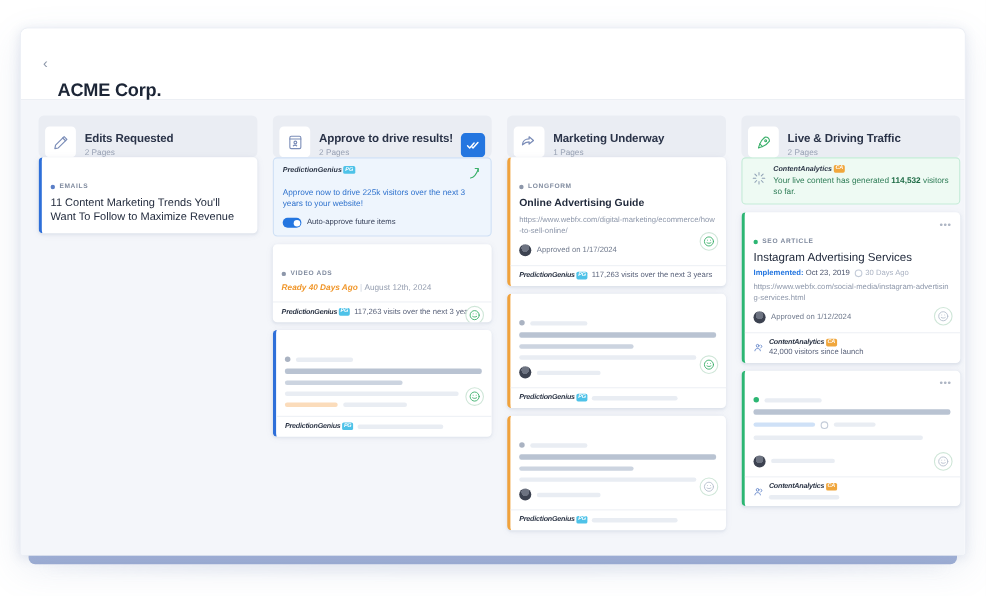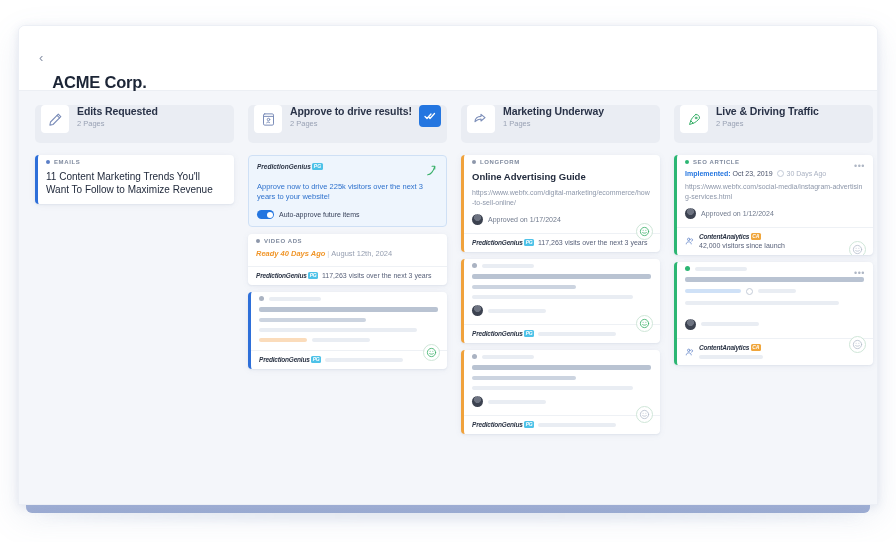--- a/index.html
+++ b/index.html
@@ -64,23 +64,23 @@
     padding: 14px 16px 0 16px;
     gap: 14px;
     align-items: flex-start;
   }
   .column { width: 199px; flex: 0 0 199px; }
 
   .col-head {
     background: #eaedf3;
     border-radius: 5px;
     height: 38px;
-    display: flex; align-items: flex-start;
+    display: flex; align-items: flex-end;
     padding: 0 6px 0 6px;
-    margin-bottom: 12px;
+    margin-bottom: 0;
   }
   .col-icon {
     width: 28px; height: 28px;
     background: #fff; border-radius: 4px;
     display: flex; align-items: center; justify-content: center;
     flex: 0 0 28px;
     margin-right: 8px;
   }
   .col-meta { flex: 1 1 auto; min-width: 0; }
   .col-title {
@@ -106,21 +106,21 @@
     box-shadow: 0 1px 2px rgba(95,115,160,.10), 0 1px 7px rgba(95,115,160,.07);
     border-left: 3px solid transparent;
     overflow: hidden;
     position: relative;
   }
   .card.blue   { border-left-color: #2e6fd9; }
   .card.orange { border-left-color: #f0a23c; }
   .card.green  { border-left-color: #2cb673; }
   .card.plain  { border-left: 0; }
 
-  .card-body { padding: 4px 9px 8px 8px; }
+  .card-body { padding: 24px 9px 8px 8px; }
 
   .tag {
     display: flex; align-items: center;
     font-size: 6px; font-weight: 700; letter-spacing: .6px;
     color: #7f8a9e; text-transform: uppercase;
     margin-bottom: 5px;
   }
   .dot { width: 4px; height: 4px; border-radius: 50%; margin-right: 4px; flex:0 0 4px; }
   .dot.blue { background: #5b7fc7; }
   .dot.orange { background: #8d97aa; }
@@ -479,28 +479,40 @@
             <path d="M6 14l-2 6 6-2"></path>
               <circle cx="14.5" cy="9.5" r="1.4"></circle>
           </svg>
         </div>
         <div class="col-meta">
           <div class="col-title">Live &amp; Driving Traffic</div>
           <div class="col-sub">2 Pages</div>
         </div>
       </div>
 
+      <div class="an-banner">
+        <div>
+          <svg width="14" height="14" viewBox="0 0 24 24" fill="none" stroke="#8fa0b5" stroke-width="1.6" stroke-linecap="round">
+            <path d="M12 3v4M12 17v4M3 12h4M17 12h4M5.6 5.6l2.8 2.8M15.6 15.6l2.8 2.8M18.4 5.6l-2.8 2.8M8.4 15.6l-2.8 2.8"></path>
+          </svg>
+        </div>
+        <div class="an-meta">
+          <div class="an-brand"><span>ContentAnalytics</span><span class="brand-badge ca">CA</span></div>
+          <div class="an-text"><span>Your live content has generated </span><b>114,532</b><span> visitors so far.</span></div>
+        </div>
+      </div>
 
       <div class="card green">
         <div class="kebab">•••</div>
         <div class="card-body">
           <div class="tag">
             <span class="dot green"></span>
             <span>SEO ARTICLE</span>
           </div>
+          <div class="card-title" style="font-size:10.5px">Instagram Advertising Services</div>
           <div class="impl-line">
             <span><span class="impl-key">Implemented:</span> <span class="impl-val">Oct 23, 2019</span></span>
             <span class="impl-age">
                 <span class="clock"></span>
                 <span>30 Days Ago</span>
               </span>
           </div>
           <div class="card-url">https://www.webfx.com/social-media/instagram-advertising-services.html</div>
           <div class="approved">
             <span class="avatar"></span>

